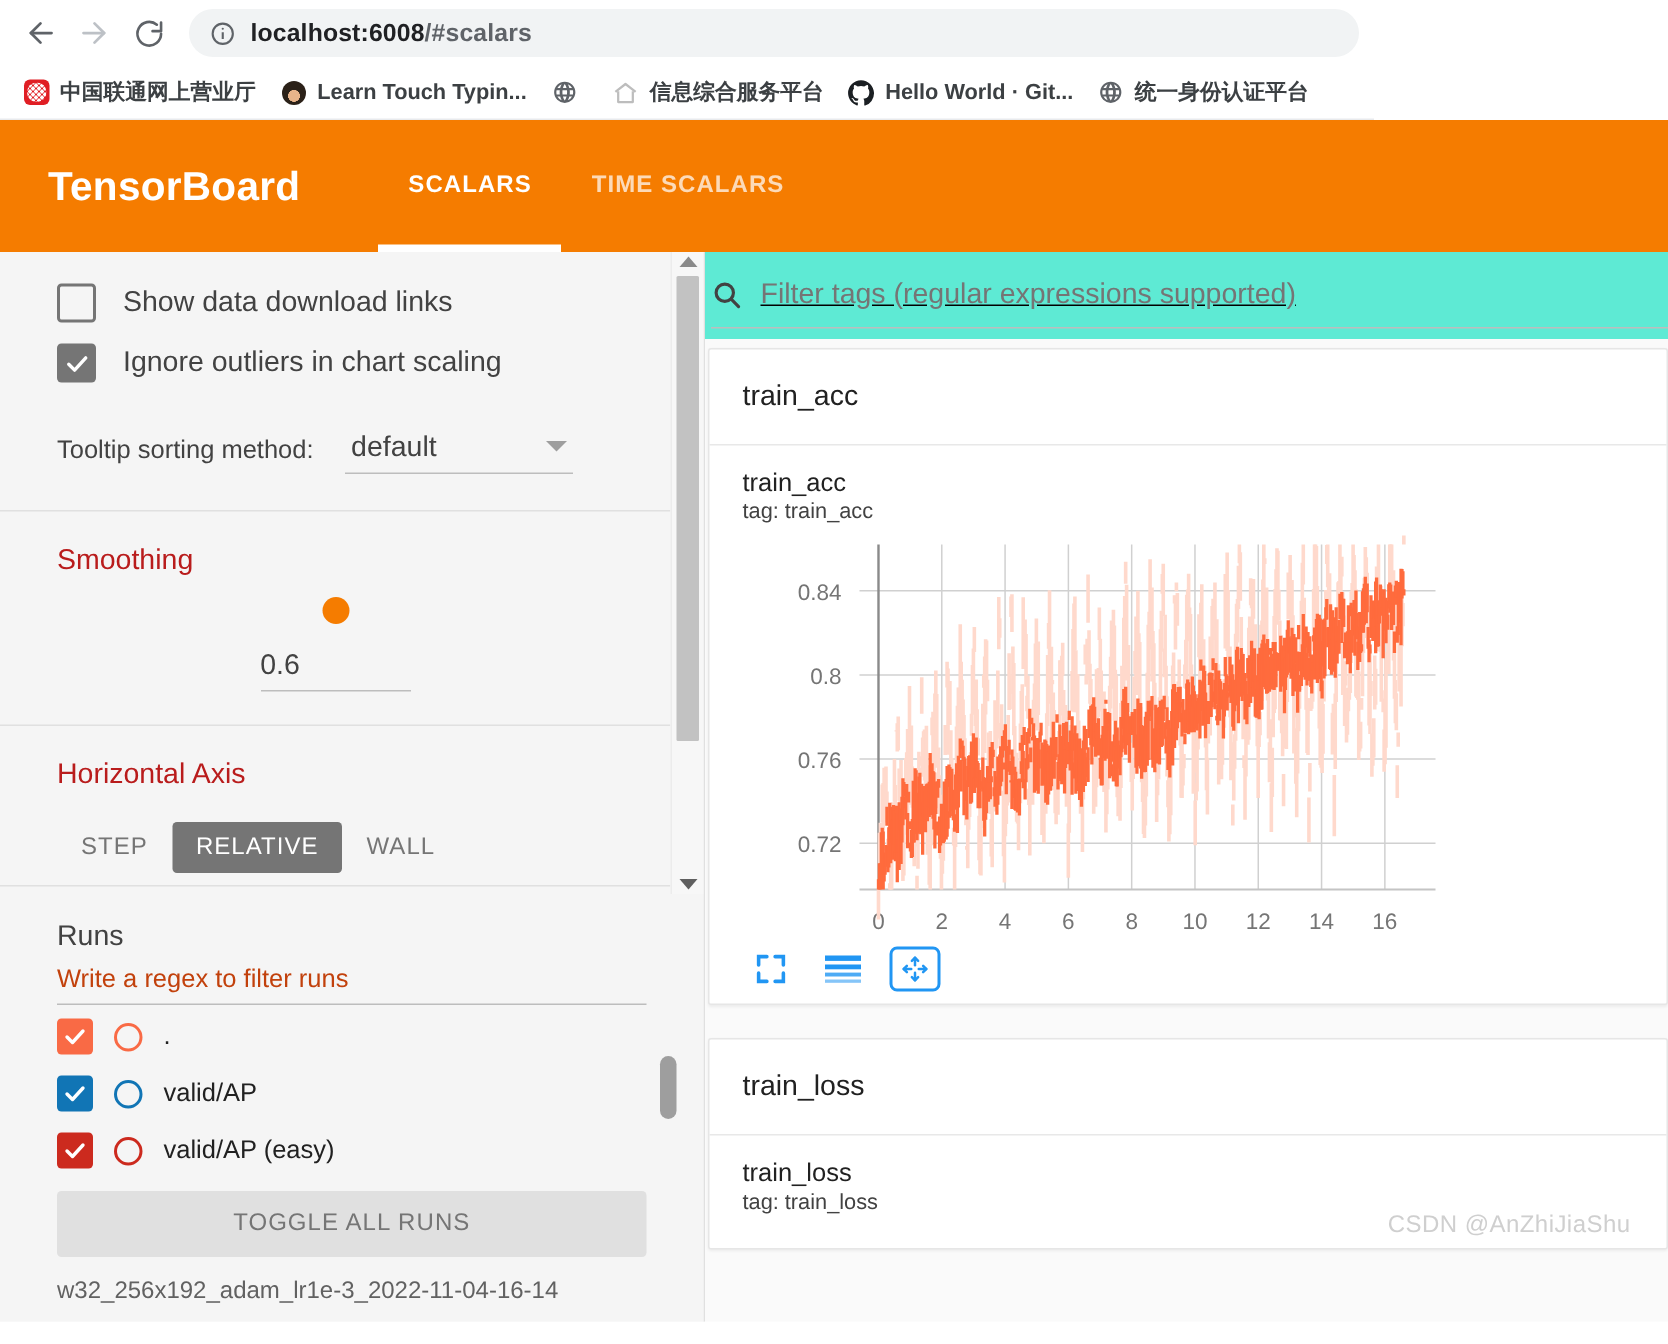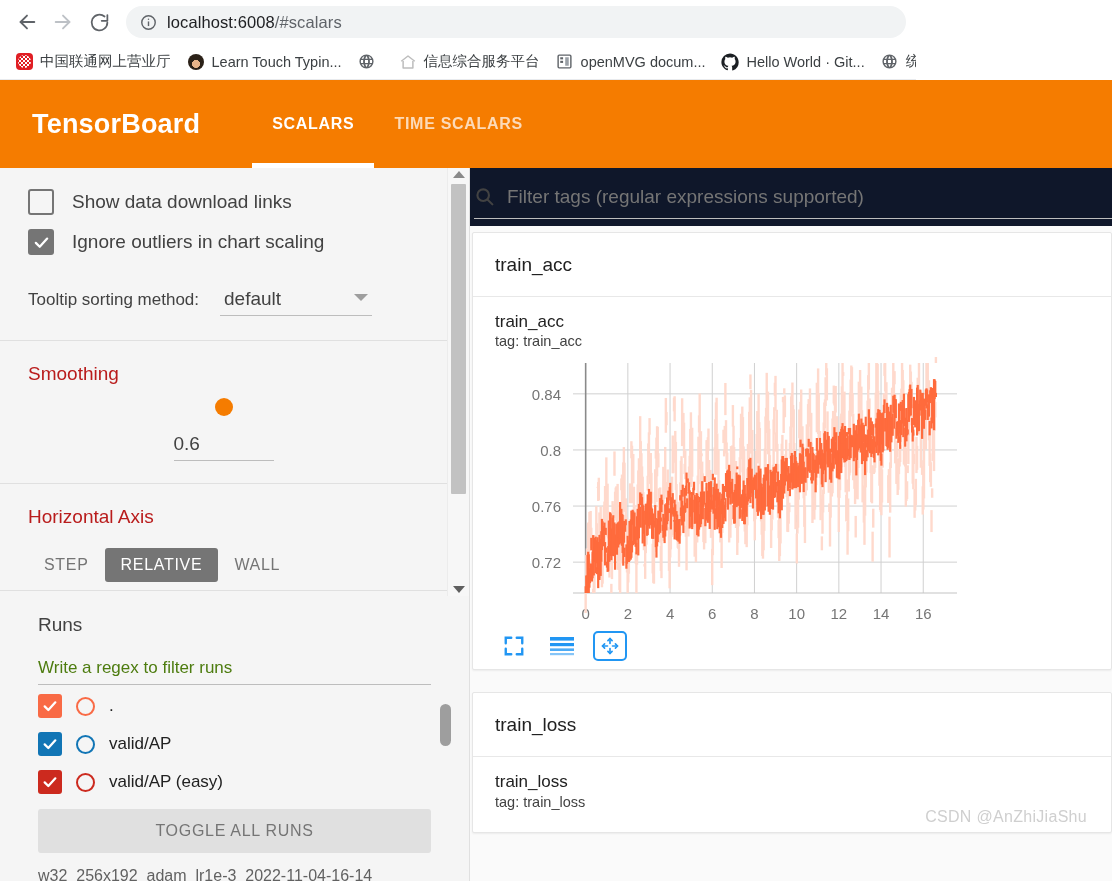--- a/index.html
+++ b/index.html
@@ -5,21 +5,21 @@
   * { box-sizing: border-box; }
   html, body {
     margin: 0; padding: 0;
     width: 1112px; height: 896px;
     overflow: hidden;
     background: #fff;
     font-family: "Liberation Sans", sans-serif;
   }
 
   
-  #browser-chrome { width: 916px; background: #fff; }
+  #browser-chrome { width: 916px; background: #fff; font-weight: bold; }
 
   .nav-bar {
     height: 44px; display: flex; align-items: center;
     padding: 0 10px; gap: 2px; background: #fff;
   }
   .nav-btn {
     width: 34px; height: 34px; border-radius: 50%;
     display: flex; align-items: center; justify-content: center;
     color: #5f6368; flex: none;
   }
@@ -98,21 +98,21 @@
   
   .sidebar {
     width: 470px; flex: none; background: #f5f5f5;
     display: flex; flex-direction: column; min-height: 0;
     border-right: 1px solid #e0e0e0;
   }
   .sb-scrollpane {
     height: 428px; flex: none; display: flex; position: relative;
     background: #f5f5f5; overflow: hidden;
   }
-  .sb-scroll-content { flex: 1; padding: 0 28px; overflow: hidden; }
+  .sb-scroll-content { flex: 1; padding: 0 38px; overflow: hidden; }
 
   .sb-checks { padding-top: 14px; }
   .chk-row { display: flex; align-items: center; gap: 18px; height: 40px; }
   .chk-box {
     width: 26px; height: 26px; border-radius: 3px; flex: none;
     display: flex; align-items: center; justify-content: center;
   }
   .chk-box.off { border: 2.5px solid #757575; background: transparent; }
   .chk-box.on  { background: #757575; }
   .chk-box.on svg { display: block; }
@@ -182,22 +182,22 @@
     background: #c2c2c2; border-radius: 1px;
   }
 
   
   .runs-pane {
     flex: 1; min-height: 0; background: #f5f5f5; padding: 0 38px;
     position: relative; overflow: hidden;
   }
   .runs-title { font-size: 19px; color: #424242; margin-top: 18px; }
   .runs-filter {
-    margin-top: 22px; border-bottom: 1px solid #bdbdbd; padding-bottom: 6px;
-    font-size: 17px; color: #4d7c0f;
+    margin-top: 7px; border-bottom: 1px solid #bdbdbd; padding-bottom: 6px;
+    font-size: 17px; color: #c2410c;
   }
   .run-row { display: flex; align-items: center; gap: 14px; height: 34px; margin-top: 4px; }
   .run-chk {
     width: 24px; height: 24px; border-radius: 3px; flex: none;
     display: flex; align-items: center; justify-content: center;
   }
   .run-circle {
     width: 19px; height: 19px; border-radius: 50%; flex: none;
     border: 2.5px solid currentColor;
   }
@@ -213,21 +213,21 @@
   }
   .run-dir { font-size: 16px; color: #616161; margin-top: 14px; white-space: nowrap; }
 
   
   .main {
     flex: 1; min-width: 0; background: #fafafa;
     display: flex; flex-direction: column; overflow: hidden;
   }
   .filter-bar {
     height: 58px; flex: none; display: flex; align-items: center; gap: 12px;
-    padding: 0 0 0 2px; margin: 0 0 0 0; background: #0f172a;
+    padding: 0 0 0 2px; margin: 0 0 0 0; background: #5eead4; text-decoration: underline;
   }
   .filter-inner {
     flex: 1; display: flex; align-items: center; gap: 12px;
     border-bottom: 1px solid #bdbdbd; height: 44px; margin-left: 2px;
   }
   .search-ico { color: #424242; flex: none; display: flex; align-items: center; }
   .filter-placeholder { font-size: 19px; color: #757575; }
 
   .cards { flex: 1; padding: 6px 0 0 2px; overflow: hidden; }
   .card {
@@ -314,31 +314,20 @@
       <span></span>
     </div>
     <div class="bm">
       <span class="bm-ico">
         <svg width="18" height="18" viewBox="0 0 24 24" fill="none" stroke="#bdbdbd" stroke-width="2" stroke-linejoin="round">
             <path d="M3 11l9-7 9 7"></path>
             <path d="M5.5 10.5V20h13v-9.5"></path>
           </svg>
       </span>
       <span>信息综合服务平台</span>
-    </div>
-    <div class="bm">
-      <span class="bm-ico">
-        <svg width="17" height="17" viewBox="0 0 24 24">
-            <rect x="3" y="3" width="18" height="18" rx="1.5" fill="none" stroke="#5f6368" stroke-width="2"></rect>
-            <rect x="6" y="6" width="4" height="3" fill="#5f6368"></rect>
-            <rect x="6" y="11" width="4" height="3" fill="#5f6368"></rect>
-            <rect x="13" y="6" width="5" height="12" fill="#9aa0a6"></rect>
-          </svg>
-      </span>
-      <span>openMVG docum...</span>
     </div>
     <div class="bm">
       <span class="bm-ico">
         <svg width="18" height="18" viewBox="0 0 24 24" fill="#1b1f23">
             <path d="M12 .6A11.5 11.5 0 0 0 .5 12.1c0 5.1 3.3 9.4 7.9 10.9.6.1.8-.2.8-.6v-2c-3.2.7-3.9-1.5-3.9-1.5-.5-1.3-1.3-1.7-1.3-1.7-1-.7.1-.7.1-.7 1.1.1 1.7 1.2 1.7 1.2 1 1.8 2.7 1.3 3.4 1 .1-.8.4-1.3.7-1.6-2.6-.3-5.3-1.3-5.3-5.8 0-1.3.5-2.3 1.2-3.2-.1-.3-.5-1.5.1-3.1 0 0 1-.3 3.2 1.2a11 11 0 0 1 5.8 0c2.2-1.5 3.2-1.2 3.2-1.2.6 1.6.2 2.8.1 3.1.8.9 1.2 1.9 1.2 3.2 0 4.5-2.7 5.5-5.3 5.8.4.4.8 1.1.8 2.2v3.3c0 .4.2.7.8.6a11.5 11.5 0 0 0 7.9-10.9C23.5 5.8 18.3.6 12 .6z"></path>
           </svg>
       </span>
       <span>Hello World · Git...</span>
     </div>
     <div class="bm">

